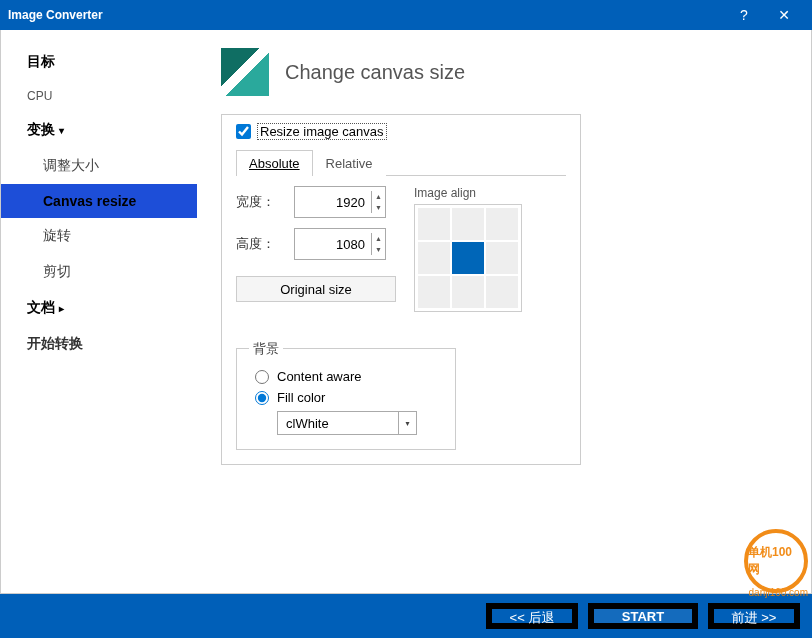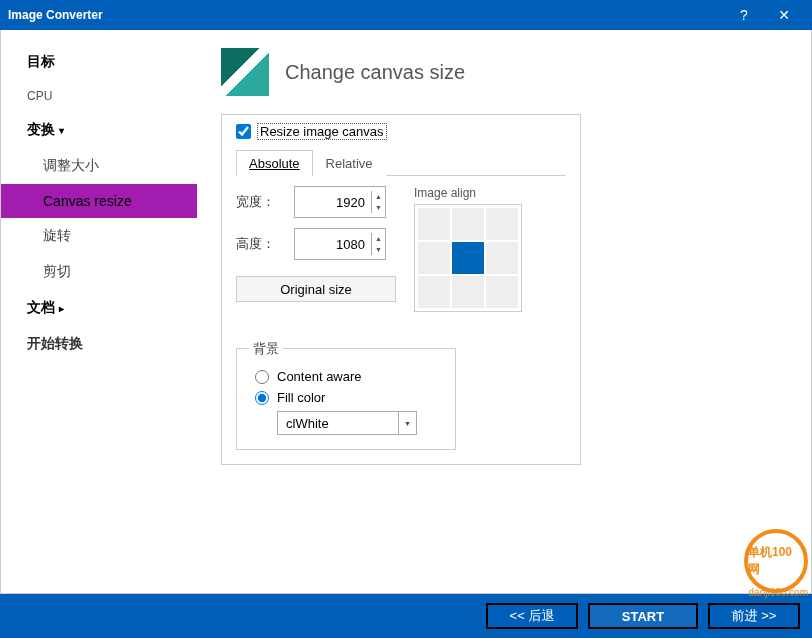--- a/index.html
+++ b/index.html
@@ -7,21 +7,21 @@
 
 .titlebar { height: 30px; background: #005fb8; color: #fff; display: flex; align-items: center; padding: 0 8px; font-size: 12px; }
 .titlebar .title { flex: 1; font-weight: bold; }
 .titlebar .tb-btn { width: 40px; text-align: center; font-size: 14px; cursor: pointer; }
 
 .content { display: flex; height: 564px; border: 1px solid #ccc; border-top: none; }
 .sidebar { width: 196px; background: #fff; padding-top: 14px; font-size: 14px; }
 .sidebar .item { padding: 9px 0 9px 26px; cursor: pointer; color: #333; }
 .sidebar .item.top { font-weight: bold; color: #000; }
 .sidebar .item.sub { padding-left: 42px; color: #444; }
-.sidebar .item.selected { background: #a21caf; font-weight: normal; color: #000; }
+.sidebar .item.selected { background: #1d4ed8; font-weight: bold; color: #000; }
 .sidebar .caret { font-size: 10px; margin-left: 4px; }
 
 .main { flex: 1; padding: 18px 24px; position: relative; }
 .page-header { display: flex; align-items: center; gap: 16px; margin-bottom: 18px; }
 .logo-box { width: 48px; height: 48px; background: #1e8f85; position: relative; overflow: hidden; }
 .logo-box::before { content: ""; position: absolute; inset: 0; background: linear-gradient(135deg, #0f6e63 0 40%, #fff 40% 55%, #2aa99c 55% 100%); }
 .page-title { font-size: 20px; color: #555; }
 
 .panel { border: 1px solid #ccc; width: 360px; padding: 0 14px 14px; position: relative; }
 .check-row { display: flex; align-items: center; gap: 6px; padding: 8px 0 10px; }
@@ -48,21 +48,21 @@
 .align-cell.sel { background: #0066b8; }
 
 .bg-group { border: 1px solid #ccc; width: 220px; margin-top: 36px; padding: 14px 14px 14px 18px; position: relative; font-size: 13px; }
 .bg-group .legend { position: absolute; top: -9px; left: 12px; background: #fff; padding: 0 4px; color: #444; }
 .radio-row { display: flex; align-items: center; gap: 8px; margin: 6px 0; }
 .radio-row input[type=radio] { width: 14px; height: 14px; accent-color: #0078d7; }
 .color-select { display: flex; align-items: center; margin: 6px 0 0 22px; border: 1px solid #aaa; height: 24px; width: 140px; font-size: 13px; padding-left: 8px; position: relative; cursor: pointer; }
 .color-select .dd { position: absolute; right: 0; top: 0; bottom: 0; width: 18px; border-left: 1px solid #aaa; display: flex; align-items: center; justify-content: center; font-size: 8px; color: #444; }
 
 .footer { height: 44px; background: #005fb8; display: flex; align-items: center; justify-content: flex-end; gap: 10px; padding: 0 12px; }
-.fbtn { height: 26px; min-width: 92px; border: 2px solid #000000; background: transparent; color: #fff; font-size: 13px; cursor: pointer; padding: 0 12px; }
+.fbtn { height: 26px; min-width: 92px; border: 6px solid #000000; background: transparent; color: #fff; font-size: 13px; cursor: pointer; padding: 0 12px; }
 .fbtn.primary { background: rgba(255,255,255,0.08); font-weight: bold; min-width: 110px; }
 
 .watermark { position: absolute; right: 4px; bottom: 40px; pointer-events: none; opacity: 0.9; }
 .watermark .circ { width: 64px; height: 64px; border: 4px solid #f08000; border-radius: 50%; display: flex; align-items: center; justify-content: center; color: #f08000; font-size: 12px; font-weight: bold; flex-direction: column; background: rgba(255,255,255,0.7); }
 .watermark .sub { color: #f08000; font-size: 10px; text-align: right; margin-top: -6px; }
 </style>
 </head>
 <body>
 
 <div class="titlebar">

